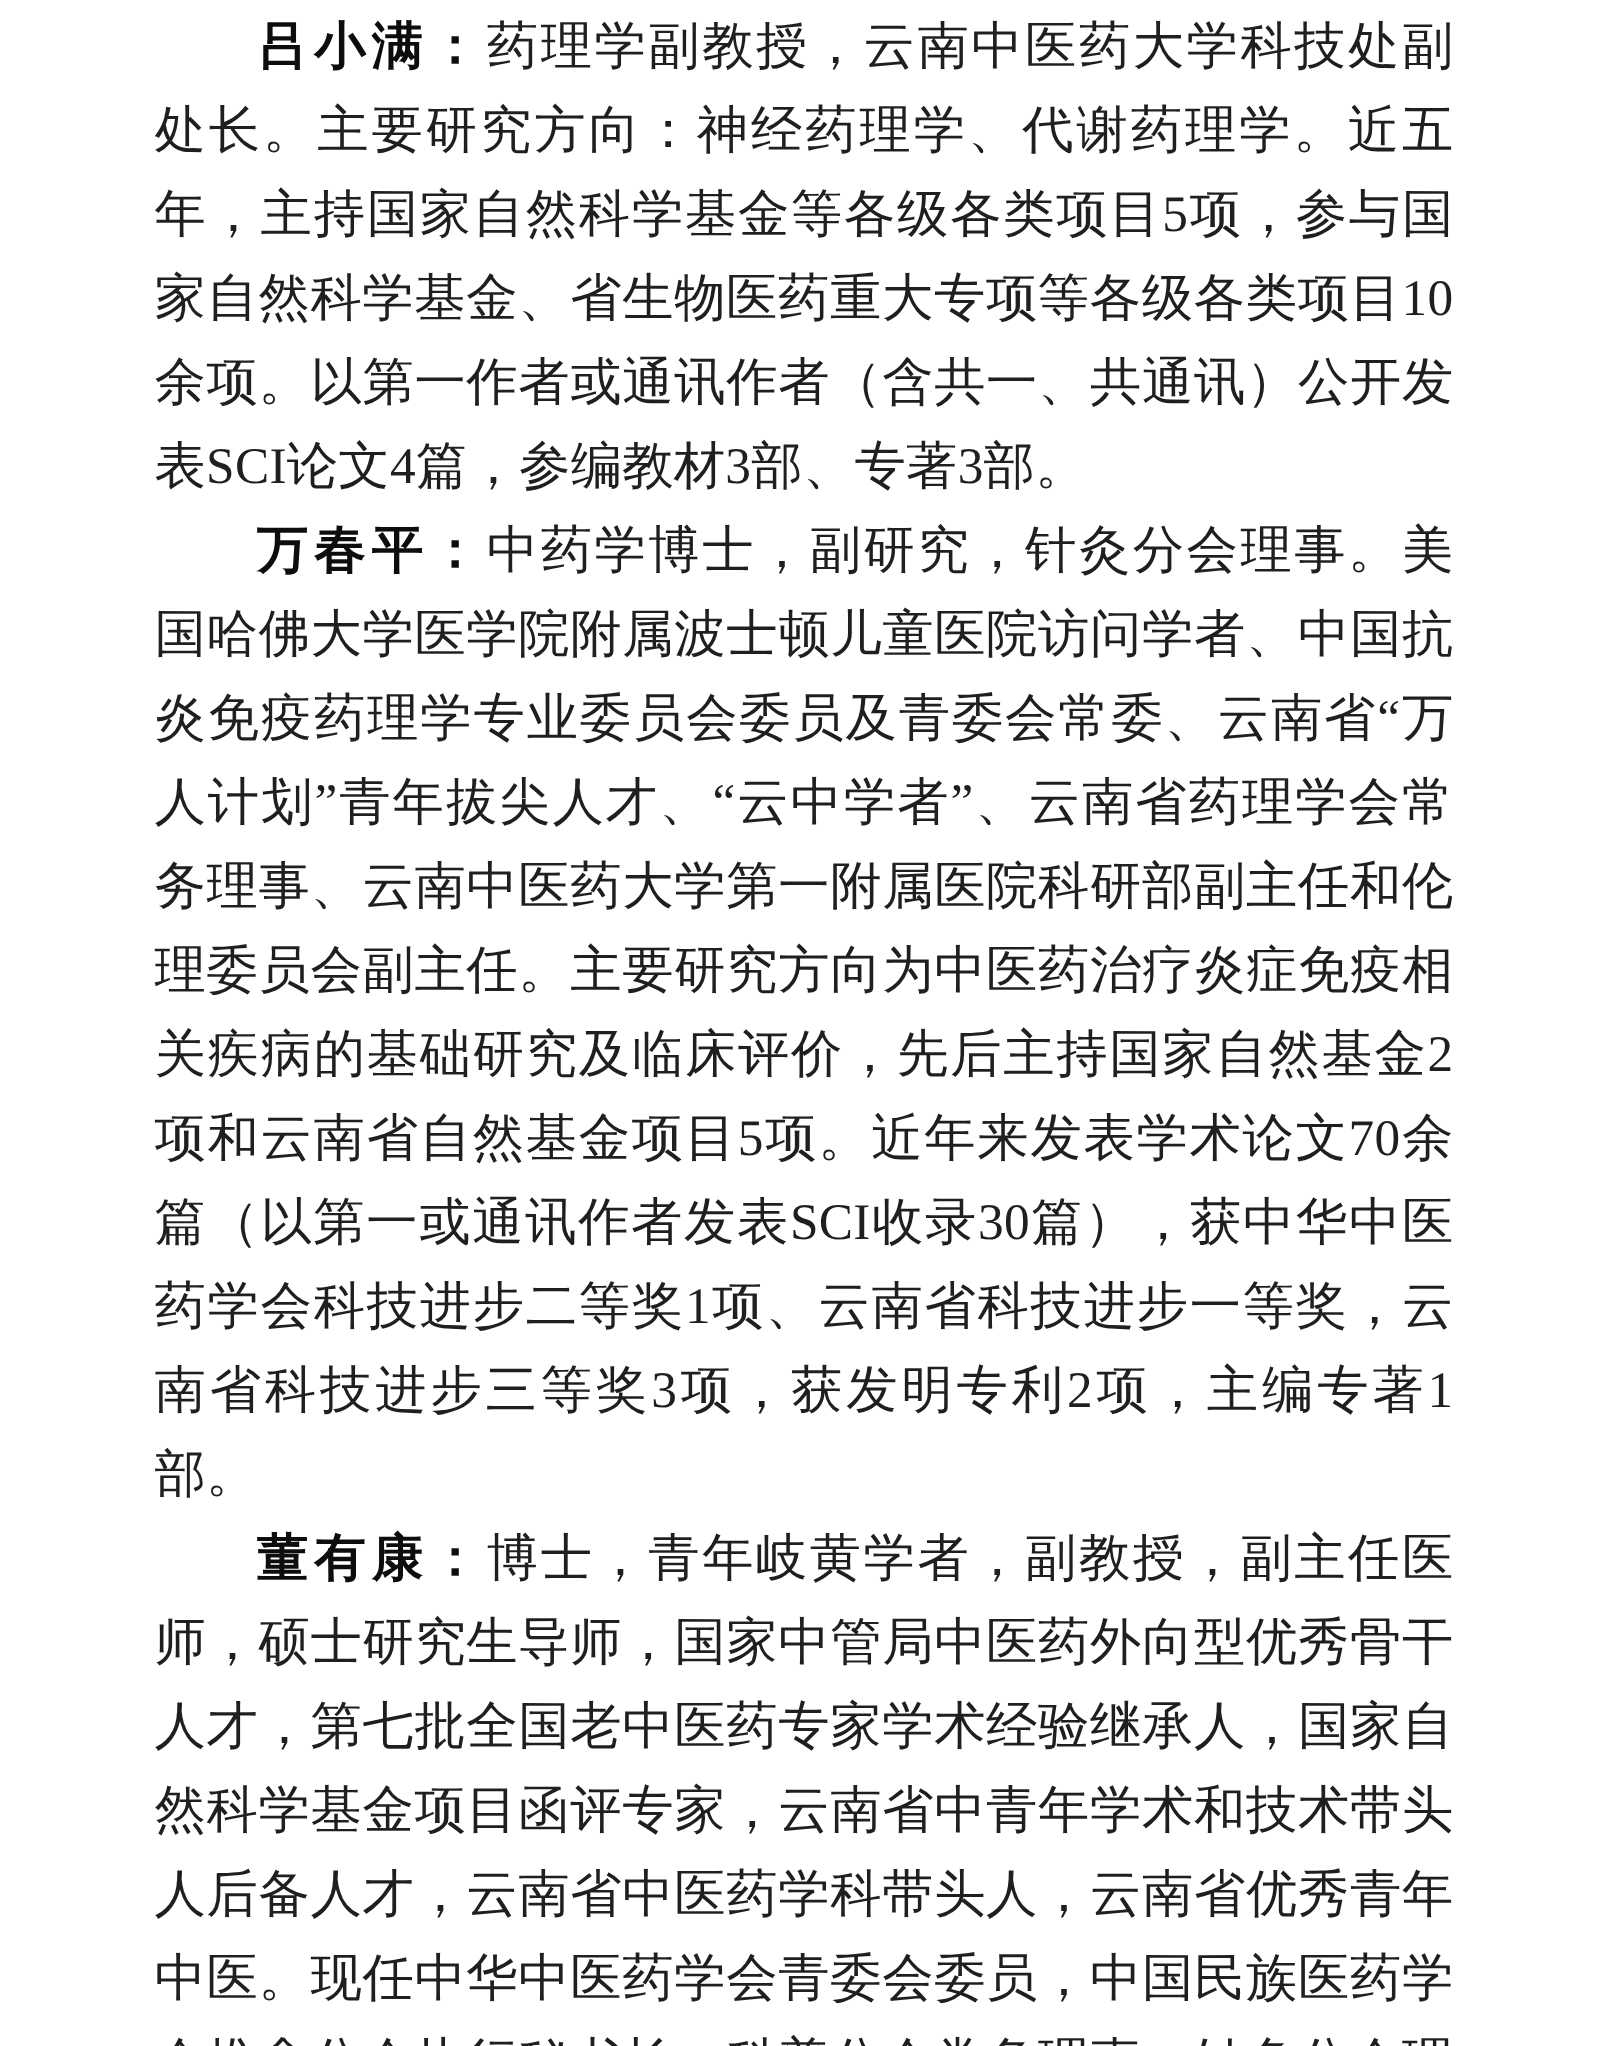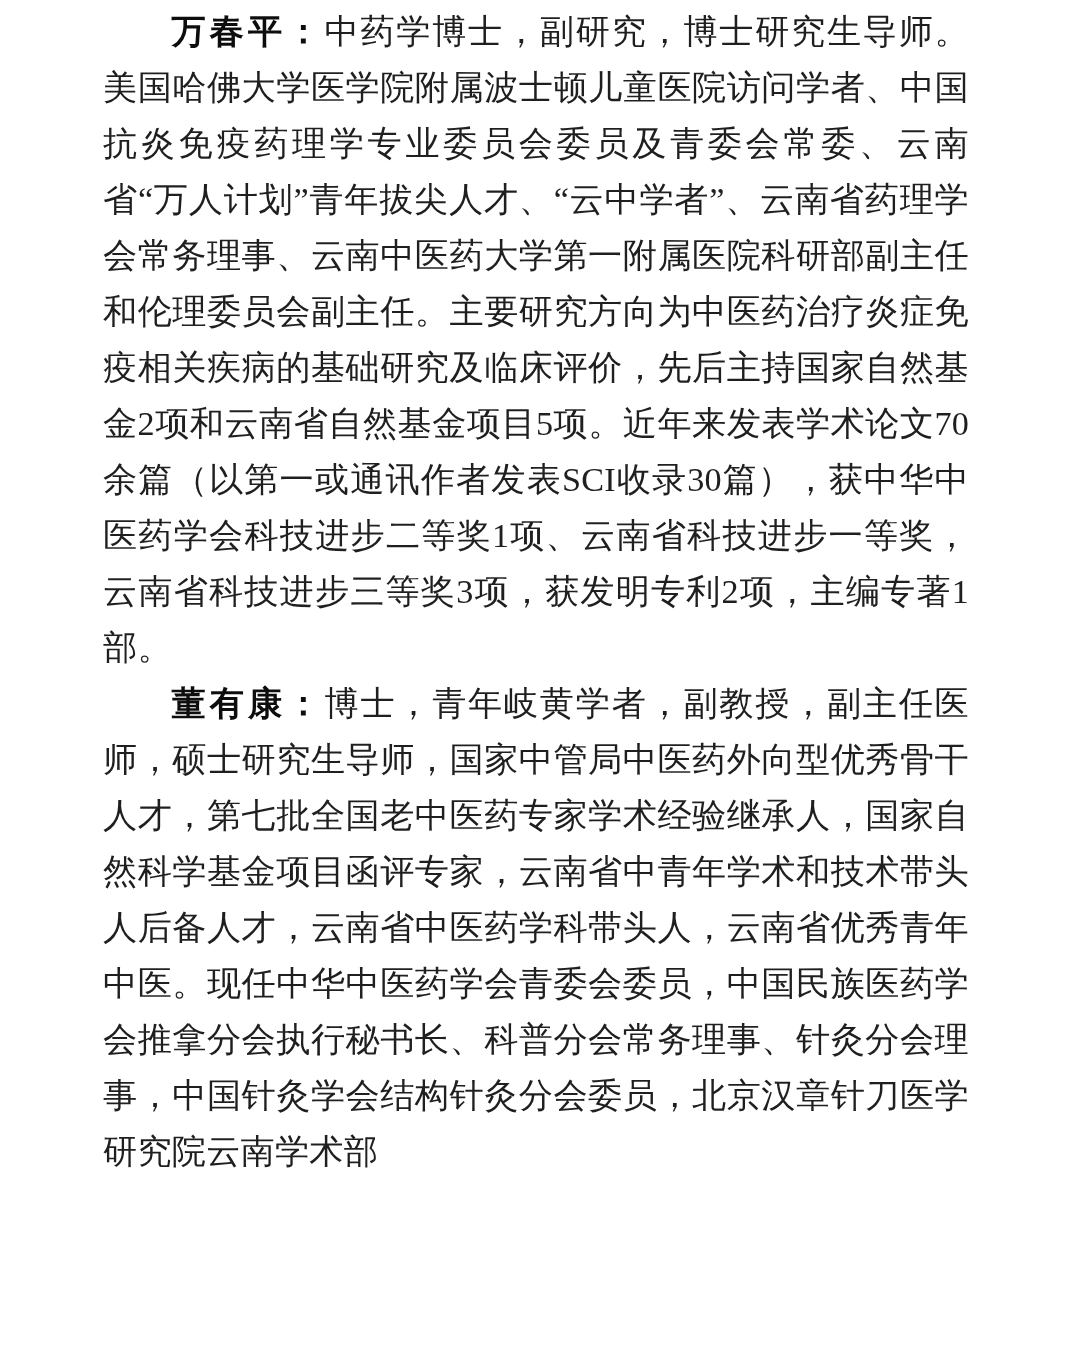--- a/index.html
+++ b/index.html
@@ -58,19 +58,20 @@
   .body-text {
     font-weight: normal;
   }
 </style>
 </head>
 <body>
 
 <div id="page">
   <div class="text-column">
 
+    <p class="para"><span class="name">吕小满</span><span class="name">：</span><span class="body-text">药理学副教授，云南中医药大学科技处副处长。主要研究方向：神经药理学、代谢药理学。近五年，主持国家自然科学基金等各级各类项目5项，参与国家自然科学基金、省生物医药重大专项等各级各类项目10余项。以第一作者或通讯作者（含共一、共通讯）公开发表SCI论文4篇，参编教材3部、专著3部。</span></p>
 
-    <p class="para"><span class="name">万春平</span><span class="name">：</span><span class="body-text">中药学博士，副研究，博士研究生导师。美国哈佛大学医学院附属波士顿儿童医院访问学者、中国抗炎免疫药理学专业委员会委员及青委会常委、云南省“万人计划”青年拔尖人才、“云中学者”、云南省药理学会常务理事、云南中医药大学第一附属医院科研部副主任和伦理委员会副主任。主要研究方向为中医药治疗炎症免疫相关疾病的基础研究及临床评价，先后主持国家自然基金2项和云南省自然基金项目5项。近年来发表学术论文70余篇（以第一或通讯作者发表SCI收录30篇），获中华中医药学会科技进步二等奖1项、云南省科技进步一等奖，云南省科技进步三等奖3项，获发明专利2项，主编专著1部。</span></p>
+    <p class="para"><span class="name">万春平</span><span class="name">：</span><span class="body-text">中药学博士，副研究，针灸分会理事。美国哈佛大学医学院附属波士顿儿童医院访问学者、中国抗炎免疫药理学专业委员会委员及青委会常委、云南省“万人计划”青年拔尖人才、“云中学者”、云南省药理学会常务理事、云南中医药大学第一附属医院科研部副主任和伦理委员会副主任。主要研究方向为中医药治疗炎症免疫相关疾病的基础研究及临床评价，先后主持国家自然基金2项和云南省自然基金项目5项。近年来发表学术论文70余篇（以第一或通讯作者发表SCI收录30篇），获中华中医药学会科技进步二等奖1项、云南省科技进步一等奖，云南省科技进步三等奖3项，获发明专利2项，主编专著1部。</span></p>
 
     <p class="para"><span class="name">董有康</span><span class="name">：</span><span class="body-text">博士，青年岐黄学者，副教授，副主任医师，硕士研究生导师，国家中管局中医药外向型优秀骨干人才，第七批全国老中医药专家学术经验继承人，国家自然科学基金项目函评专家，云南省中青年学术和技术带头人后备人才，云南省中医药学科带头人，云南省优秀青年中医。现任中华中医药学会青委会委员，中国民族医药学会推拿分会执行秘书长、科普分会常务理事、针灸分会理事，中国针灸学会结构针灸分会委员，北京汉章针刀医学研究院云南学术部</span></p>
 
   </div>
 </div>
 
 </body></html>

